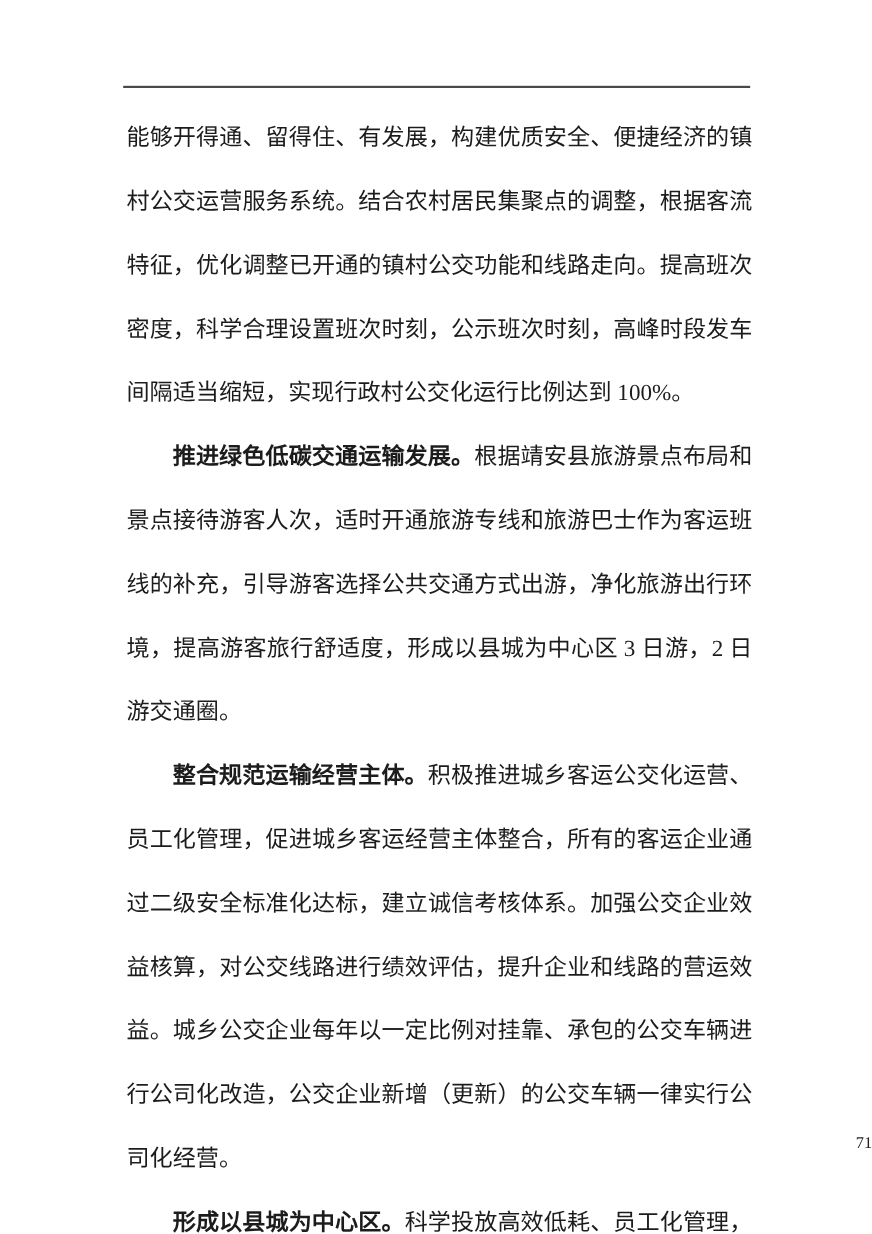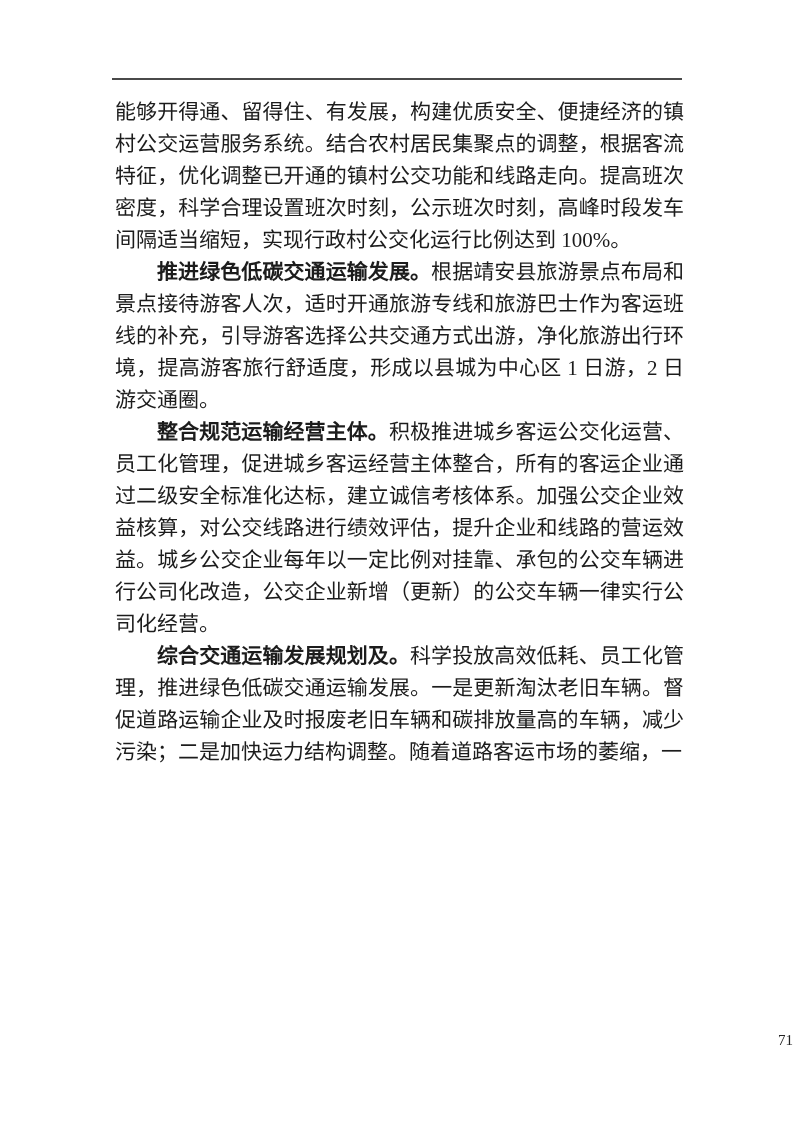--- a/index.html
+++ b/index.html
@@ -35,21 +35,21 @@
 
   
   .content {
     position: absolute;
     top: 96px; left: 115px;
     width: 569px;
   }
   .para {
     margin: 0;
     font-size: 21px;
-    line-height: 32px;
+    line-height: 58px;
     text-align: justify;
     text-indent: 2em;
     letter-spacing: 0;
     word-break: normal;
     color: #1c1c1c;
   }
   .para.continued { text-indent: 0; }
   .para .lead { font-weight: bold; }
   .para.heading { font-weight: bold; text-align: left; }
 
@@ -68,24 +68,24 @@
 
 <div class="page">
 
 
   <div class="header-rule"></div>
 
   <div class="content">
 
     <p class="para continued"><span>能够开得通、留得住、有发展，构建优质安全、便捷经济的镇村公交运营服务系统。结合农村居民集聚点的调整，根据客流特征，优化调整已开通的镇村公交功能和线路走向。提高班次密度，科学合理设置班次时刻，公示班次时刻，高峰时段发车间隔适当缩短，实现行政村公交化运行比例达到 100%。</span></p>
 
-    <p class="para"><span class="lead">推进绿色低碳交通运输发展。</span><span>根据靖安县旅游景点布局和景点接待游客人次，适时开通旅游专线和旅游巴士作为客运班线的补充，引导游客选择公共交通方式出游，净化旅游出行环境，提高游客旅行舒适度，形成以县城为中心区 1 日游，2 日游交通圈。</span></p>
+    <p class="para"><span class="lead">推进绿色低碳交通运输发展。</span><span>根据靖安县旅游景点布局和景点接待游客人次，适时开通旅游专线和旅游巴士作为客运班线的补充，引导游客选择公共交通方式出游，净化旅游出行环境，提高游客旅行舒适度，形成以县城为中心区 3 日游，2 日游交通圈。</span></p>
 
 
     <p class="para"><span class="lead">整合规范运输经营主体。</span><span>积极推进城乡客运公交化运营、员工化管理，促进城乡客运经营主体整合，所有的客运企业通过二级安全标准化达标，建立诚信考核体系。加强公交企业效益核算，对公交线路进行绩效评估，提升企业和线路的营运效益。城乡公交企业每年以一定比例对挂靠、承包的公交车辆进行公司化改造，公交企业新增（更新）的公交车辆一律实行公司化经营。</span></p>
 
-    <p class="para"><span class="lead">综合交通运输发展规划及。</span><span>科学投放高效低耗、员工化管理，推进绿色低碳交通运输发展。一是更新淘汰老旧车辆。督促道路运输企业及时报废老旧车辆和碳排放量高的车辆，减少污染；二是加快运力结构调整。随着道路客运市场的萎缩，一</span></p>
+    <p class="para"><span class="lead">形成以县城为中心区。</span><span>科学投放高效低耗、员工化管理，推进绿色低碳交通运输发展。一是更新淘汰老旧车辆。督促道路运输企业及时报废老旧车辆和碳排放量高的车辆，减少污染；二是加快运力结构调整。随着道路客运市场的萎缩，一</span></p>
 
   </div>
 
   <div class="footer"><span>71</span></div>
 
 </div>
 
 </body></html>

